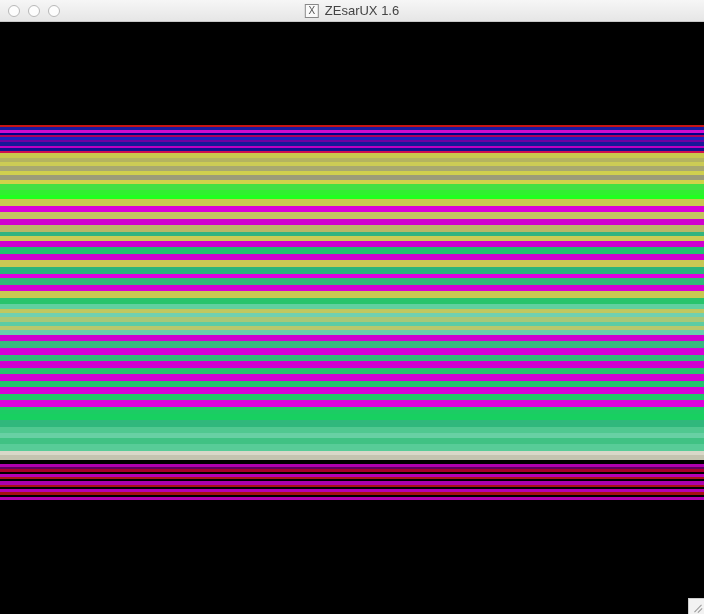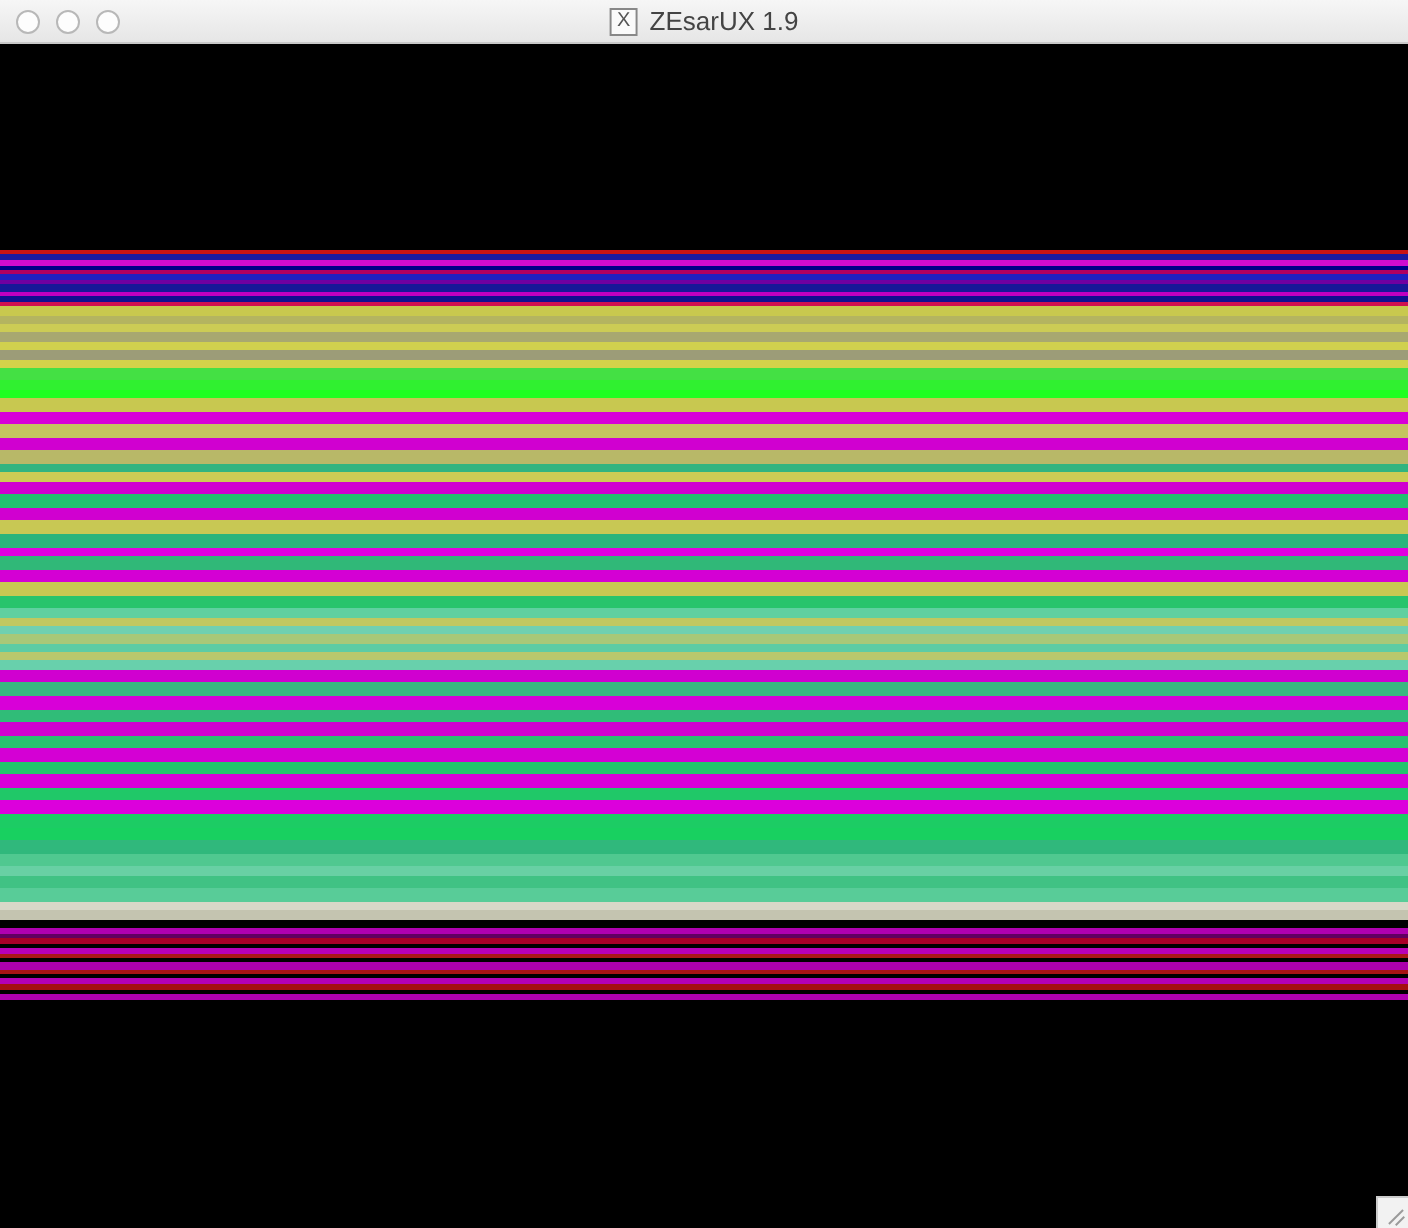--- a/index.html
+++ b/index.html
@@ -90,21 +90,21 @@
 <body>
 
 <div class="titlebar">
   <div class="traffic">
     <div class="tl"></div>
     <div class="tl"></div>
     <div class="tl"></div>
   </div>
   <div class="title-center">
     <span class="app-ico">X</span>
-    <span>ZEsarUX 1.9</span>
+    <span>ZEsarUX 1.6</span>
   </div>
 </div>
 
 <div class="content">
   <div class="stripes" id="stripes">
       <div style="background: rgb(0, 0, 0); height: 102.861px;"></div>
       <div style="background: rgb(200, 20, 20); height: 2.18854px;"></div>
       <div style="background: rgb(26, 26, 160); height: 3.28281px;"></div>
       <div style="background: rgb(208, 12, 208); height: 2.18854px;"></div>
       <div style="background: rgb(0, 0, 136); height: 2.18854px;"></div>

